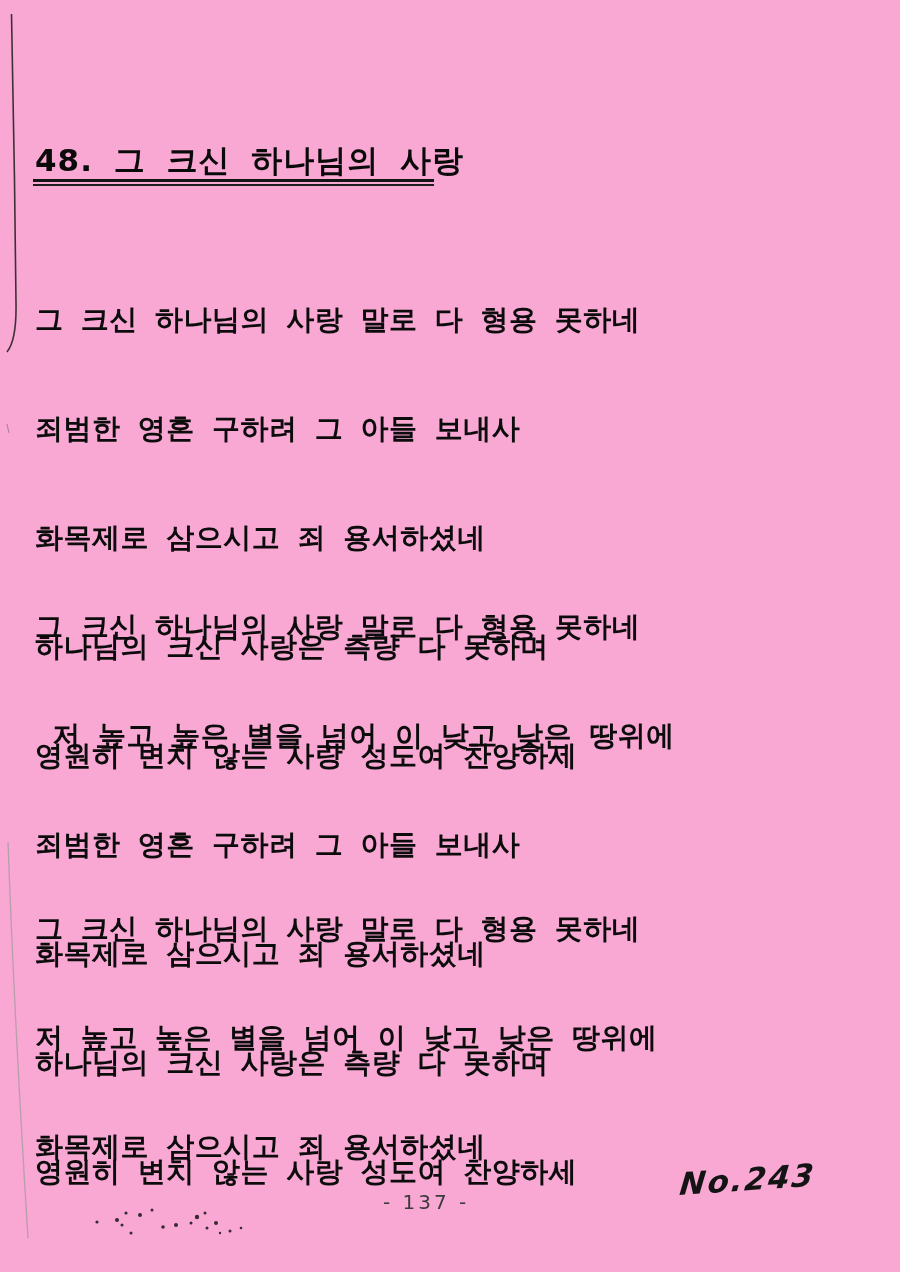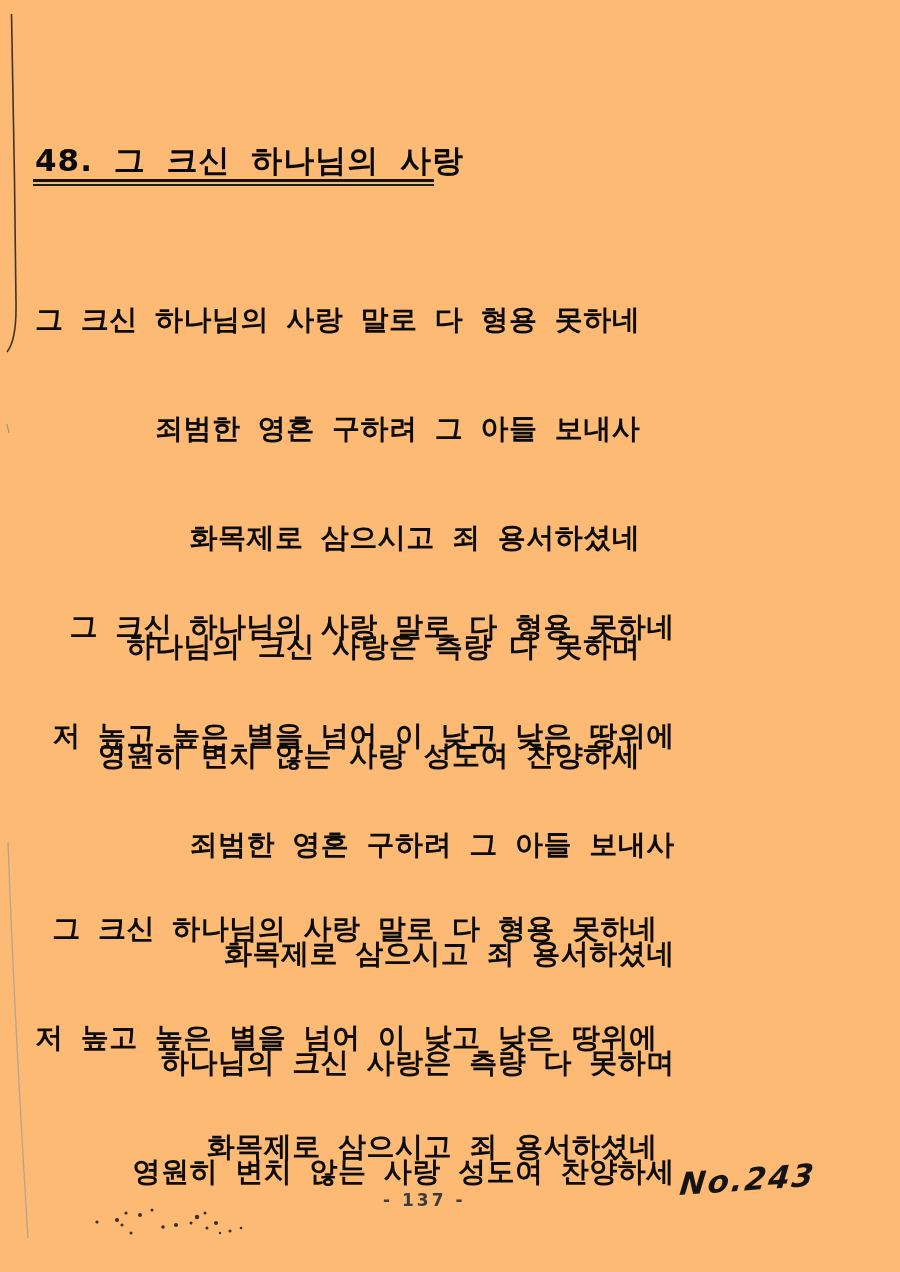--- a/index.html
+++ b/index.html
@@ -4,21 +4,21 @@
 <style>
   html, body {
     margin: 0;
     padding: 0;
     background: #e8e8e8;
   }
   .page {
     position: relative;
     width: 900px;
     height: 1272px;
-    background: #fdba74;
+    background: #f9a8d4;
     overflow: hidden;
     font-family: "DejaVu Sans", "Liberation Sans", sans-serif;
     color: #0b0b0b;
   }
   .artifact-layer {
     position: absolute;
     top: 0; left: 0;
     width: 900px; height: 1272px;
     pointer-events: none;
   }
@@ -50,31 +50,30 @@
     font-weight: 800;
     letter-spacing: 0.5px;
     word-spacing: 7px;
     white-space: pre;
     color: #0c0c0c;
   }
   .stanza p {
     margin: 0;
     height: 43px;
     line-height: 43px;
-    text-align: right;
   }
   .stanza-1 { top: 232px; }
   .stanza-2 { top: 539px; }
   .stanza-3 { top: 841px; }
   .page-number {
     position: absolute;
     left: 383px;
     top: 1190px;
-    font-size: 17px;
-    font-weight: 700;
+    font-size: 20px;
+    font-weight: 400;
     letter-spacing: 3px;
     color: #3b3b3b;
     white-space: pre;
   }
   .handwritten-number {
     position: absolute;
     left: 680px;
     top: 1166px;
     font-size: 31px;
     font-weight: 700;

